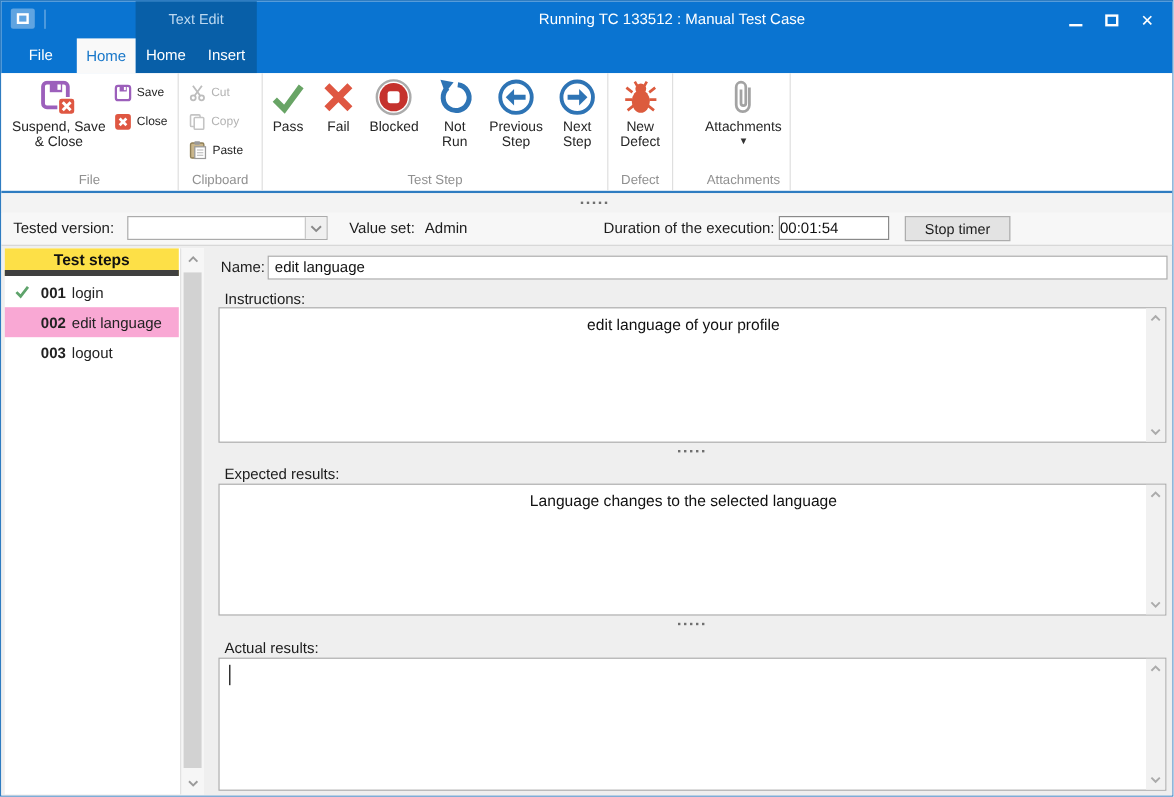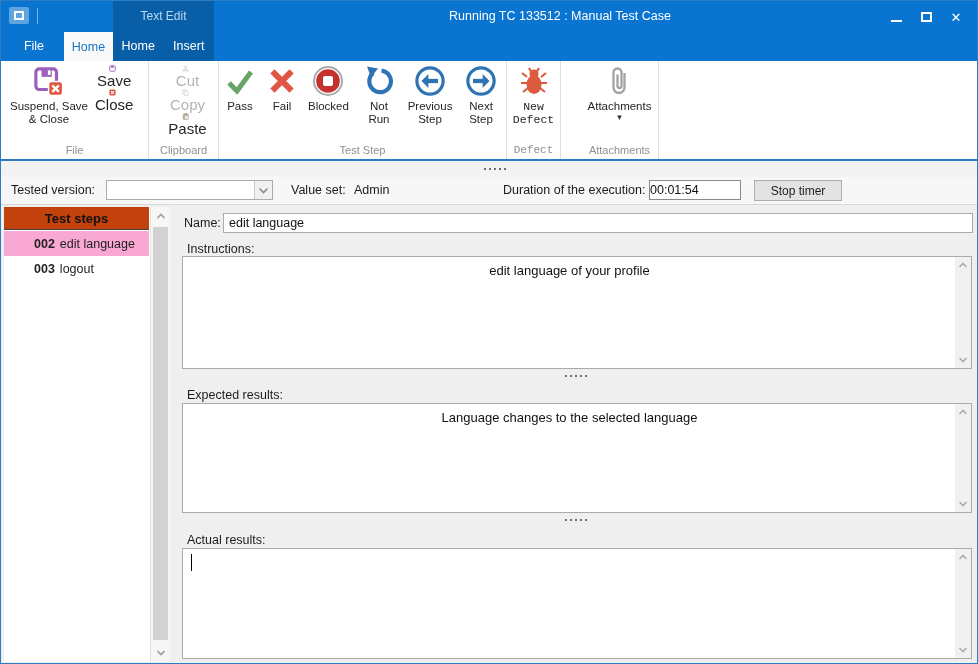--- a/index.html
+++ b/index.html
@@ -29,28 +29,28 @@
   
   .ribbon { position:absolute; left:0; top:60px; width:976px; height:100px; background:#FFFFFF; border-bottom:2px solid #2E7CC1; display:flex; }
   .rgroup { position:relative; height:98px; border-right:1px solid #DFDFDF; }
   .rgroup-label { position:absolute; bottom:3px; left:0; width:100%; text-align:center; font-size:11px; color:#909090; }
   .g-file { width:148px; display:flex; padding-top:4px; }
   .bigbtn { display:flex; flex-direction:column; align-items:center; text-align:center; font-size:11.5px; color:#262626; line-height:13px; }
   .bigbtn svg { display:block; }
   .bigbtn .blabel { margin-top:3px; }
   .suspend-btn { width:88px; margin-left:4px; padding-top:2px; }
   .smallcol { display:flex; flex-direction:column; margin-left:2px; }
-  .smallbtn { display:flex; align-items:center; height:24px; font-size:15px; color:#262626;flex-direction:column; }
+  .smallbtn { display:flex; align-items:center; height:24px; font-size:10px; color:#262626; }
   .smallbtn svg { margin-right:4px; }
   .smallbtn.disabled { color:#B3B3B3; }
   .g-clip { width:70px; padding:4px 0 0 8px; }
   .g-test { width:288px; display:flex; justify-content:center; padding-top:4px; }
   .g-test .bigbtn { padding:0 5px; }
   .two-line { width:52px; }
-  .g-defect { width:54px; display:flex; justify-content:center; padding-top:4px;font-family:Liberation Mono, monospace; }
+  .g-defect { width:54px; display:flex; justify-content:center; padding-top:4px; }
   .g-attach { width:78px; display:flex; justify-content:center; padding-top:4px;margin-left:20px; }
   .dd-caret { font-size:8px; color:#333; margin-top:1px; line-height:8px; }
 
   
   .hsplit { position:absolute; left:0; width:976px; height:16px; background:#F3F3F3; }
   .hsplit1 { top:160px; }
   .dots { position:absolute; top:7px; display:flex; gap:3px; }
   .dots i { width:2px; height:2px; background:#6F6F6F; display:block; }
 
   
@@ -59,21 +59,21 @@
   .combo { position:absolute; left:105px; top:3px; width:167px; height:20px; background:#fff; border:1px solid #ABABAB; }
   .combo-btn { position:absolute; right:0; top:0; width:18px; height:18px; background:#F0F0F0; border-left:1px solid #C9C9C9; display:flex; align-items:center; justify-content:center; }
   .tbox { position:absolute; top:3px; height:20px; background:#fff; border:1px solid #8A8A8A; font-family:"Liberation Sans",sans-serif; font-size:12.5px; color:#111; }
   .btn-stop { position:absolute; left:753px; top:3px; width:88px; height:21px; background:#E3E3E3; border:1px solid #ADADAD; font-size:12px; color:#1c1c1c; display:flex; align-items:center; justify-content:center; }
 
   
   .content { position:absolute; left:0; top:203px; width:976px; height:459px; background:#EFEFEF; border-top:1px solid #D8D8D8; }
 
   
   .steps-panel { position:absolute; left:3px; top:2px; width:166px; height:455px; background:#fff; }
-  .steps-header { position:absolute; left:0; top:0; width:145px; height:23px; background:#c2410c; border-bottom:1px solid #404040; font-weight:bold; font-size:13px; display:flex; align-items:center; justify-content:center; color:#111; }
+  .steps-header { position:absolute; left:0; top:0; width:145px; height:23px; background:#fde047; border-bottom:5px solid #404040; font-weight:bold; font-size:13px; display:flex; align-items:center; justify-content:center; color:#111; }
   .steps-list { position:absolute; left:0; top:24px; width:145px; bottom:0; }
   .step-row { position:relative; height:25px; display:flex; align-items:center; padding-left:30px; font-size:12.5px; color:#222; }
   .step-row .num { font-weight:bold; margin-right:5px; }
   .step-row.selected { background:#f9a8d4; }
   .step-check { position:absolute; left:7px; top:5px; }
   .vsb { position:absolute; right:0; top:0; width:20px; height:100%; background:#F6F6F6; border-left:1px solid #E2E2E2; }
   .vsb .arr { position:absolute; left:0; width:100%; display:flex; justify-content:center; }
   .vsb .arr.up { top:6px; } .vsb .arr.dn { bottom:6px; }
   .vsb-thumb { position:absolute; left:2px; right:2px; top:20px; bottom:22px; background:#D2D2D2; }
 
@@ -282,20 +282,27 @@
     <span class="lbl" style="left:502px;">Duration of the execution:</span>
     <input class="tbox" style="left: 648px; width: 92px;" value="00:01:54">
     <button class="btn-stop">Stop timer</button>
   </div>
 
   <div class="content">
 
     <div class="steps-panel">
       <div class="steps-header">Test steps</div>
       <div class="steps-list">
+        <div class="step-row">
+          <svg class="step-check" width="15" height="14" viewBox="0 0 16 16">
+            <path d="M2.5 8.5 L6.5 12.5 L13.5 3.5" stroke="#5EA36B" stroke-width="2.6" fill="none"></path>
+          </svg>
+          <span class="num">001</span>
+          <span>login</span>
+        </div>
         <div class="step-row selected">
           <span class="num">002</span>
           <span>edit language</span>
         </div>
         <div class="step-row">
           <span class="num">003</span>
           <span>logout</span>
         </div>
       </div>
       <div class="vsb">

